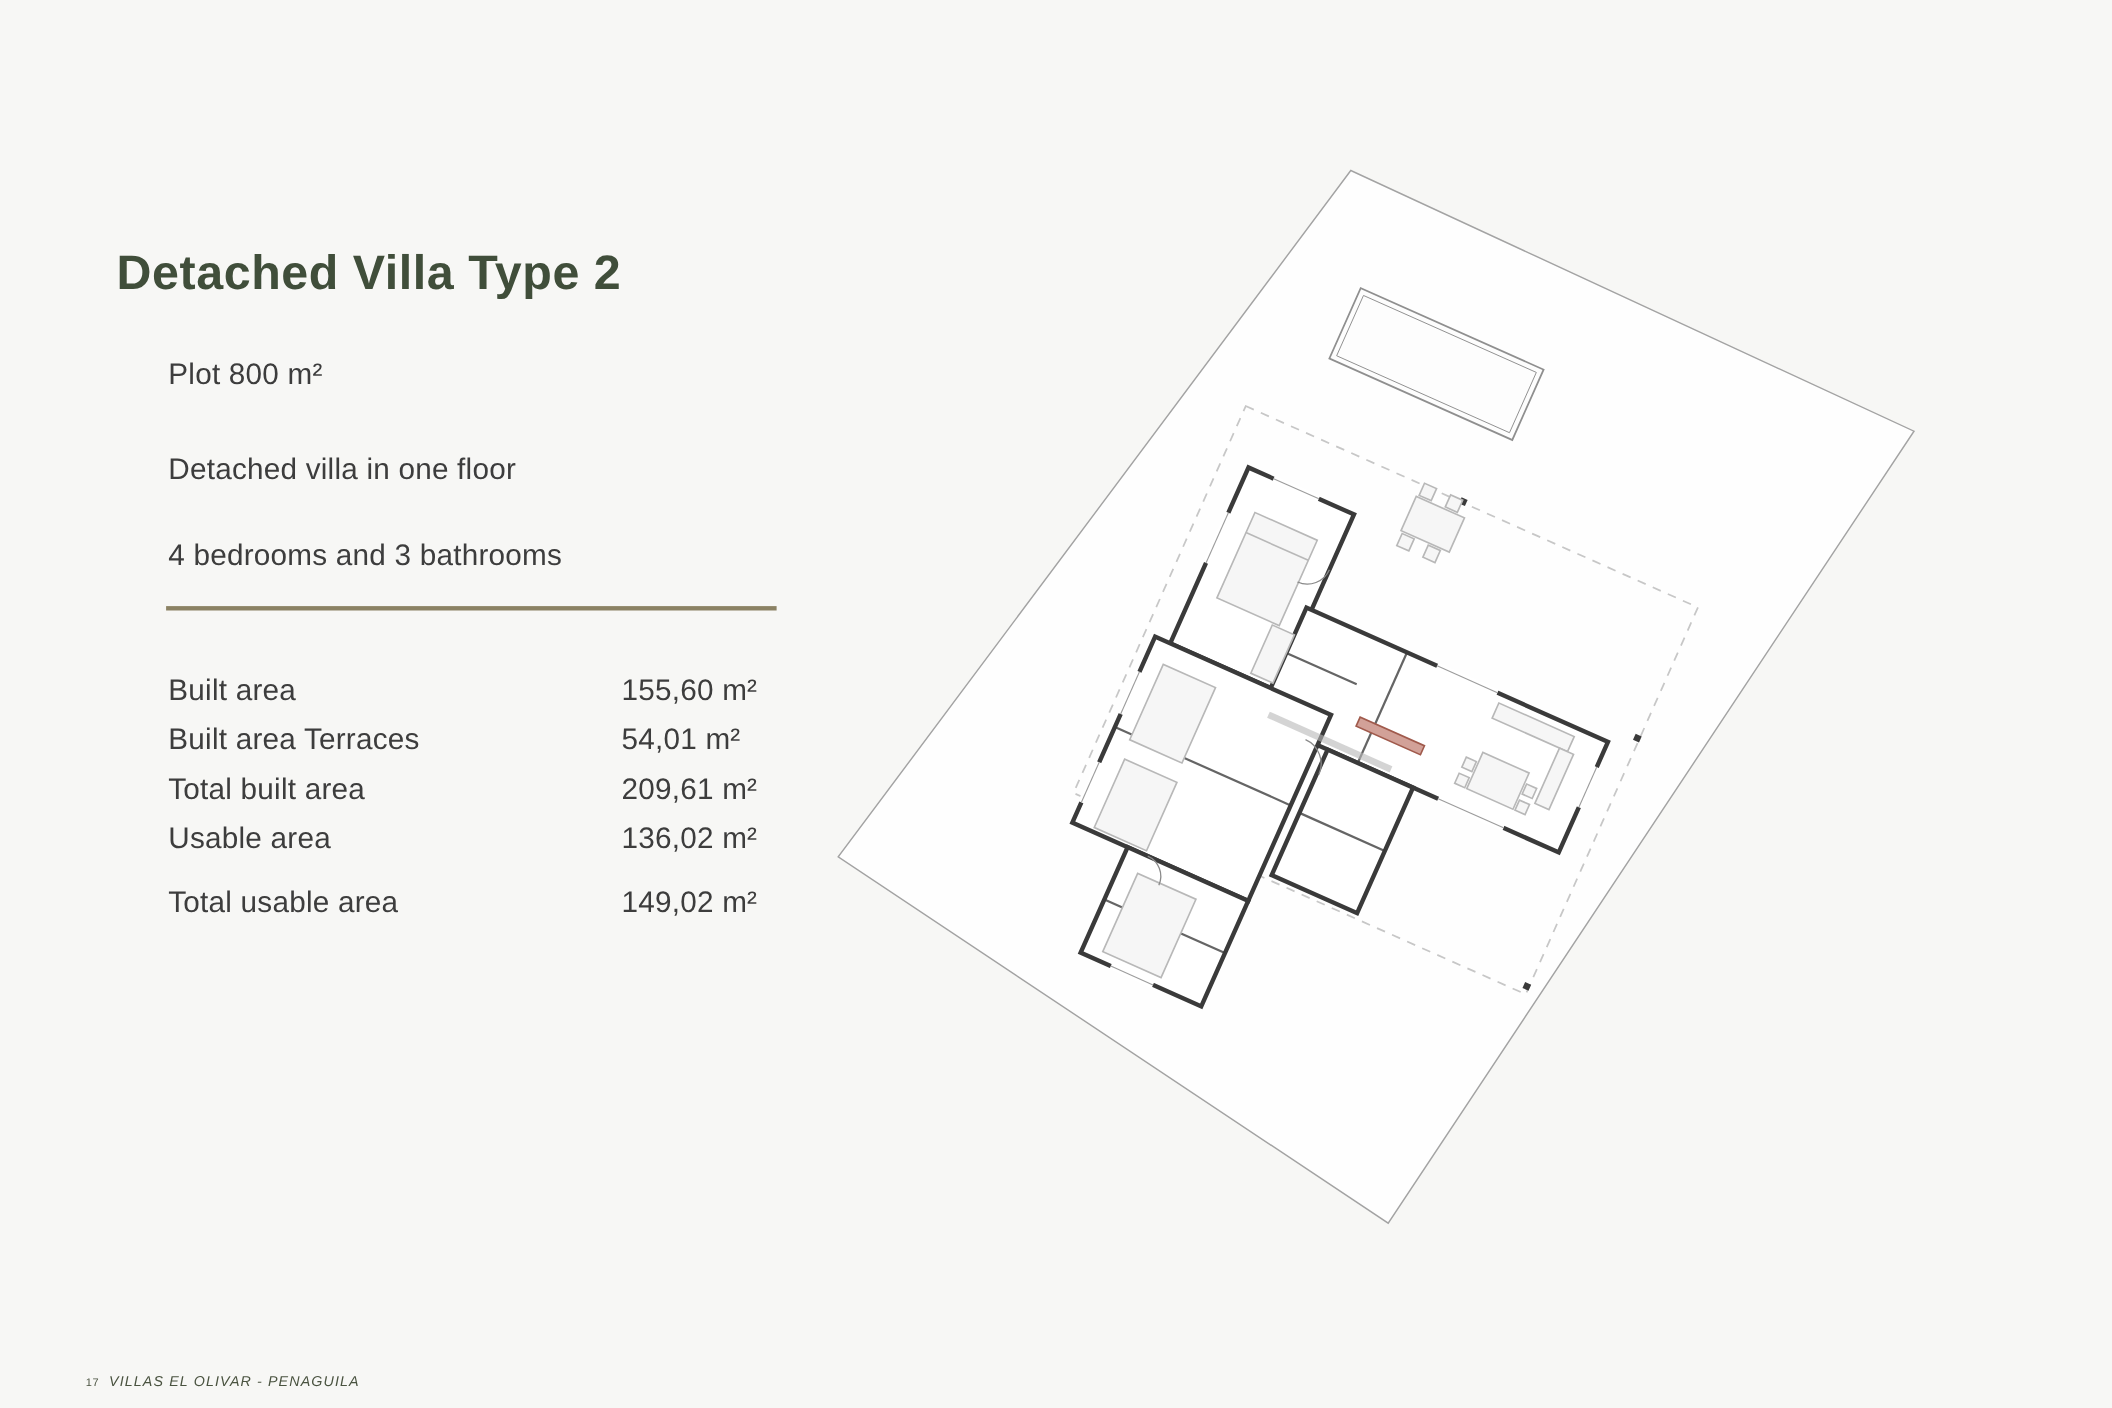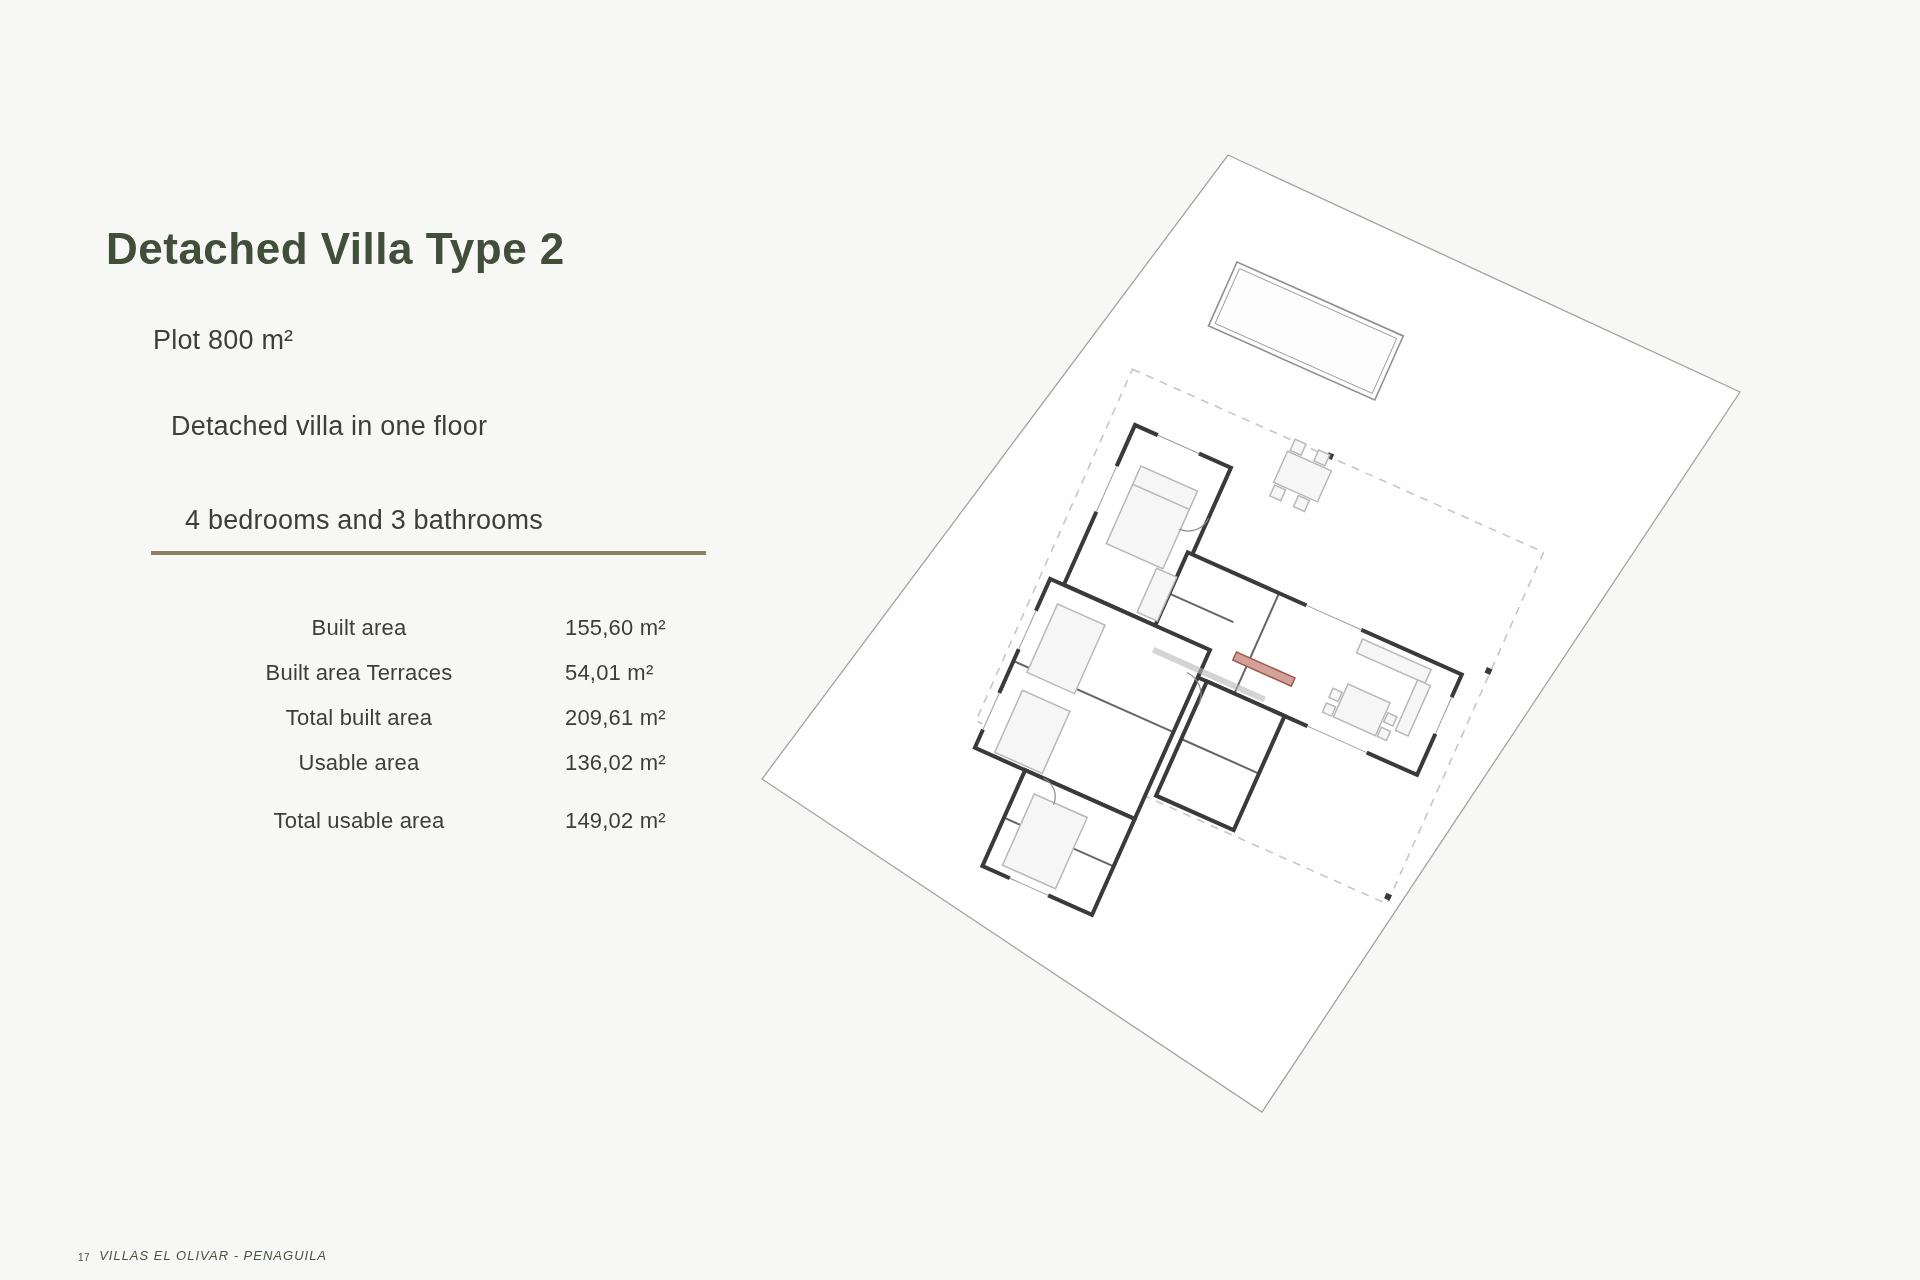--- a/index.html
+++ b/index.html
@@ -27,28 +27,28 @@
   .abs{position:absolute;}
   .page-title{
     left:106px;top:198px;
     font-size:44px;font-weight:bold;letter-spacing:.5px;
     color:var(--title-color);line-height:1;
   }
   .intro-line{
     left:153px;font-size:27px;line-height:1.1;color:var(--text-color);letter-spacing:.2px;
   }
   .intro-plot{top:326px;}
-  .intro-floor{top:412px;margin-left:18px;}
-  .intro-rooms{top:506px;margin-left:32px;}
+  .intro-floor{top:412px;}
+  .intro-rooms{top:491px;}
   .rule{
     left:151px;top:551px;width:555px;height:4px;
     background:var(--rule-color);border:none;
   }
   .area-table{left:153px;top:605px;width:560px;}
-  .area-row{display:flex;height:45px;line-height:45px;font-size:22px;letter-spacing:.2px;text-align:center;}
+  .area-row{display:flex;height:45px;line-height:45px;font-size:27px;letter-spacing:.2px;}
   .area-row .lbl{width:412px;}
   .area-total{left:153px;top:798px;width:560px;}
   .footer{
     left:78px;top:1248px;display:flex;align-items:flex-end;gap:9px;
     color:var(--footer-color);
   }
   .footer .pagenum{font-size:10px;letter-spacing:.5px;}
   .footer .project{font-size:13px;letter-spacing:1px;font-style:italic;}
   
   .plot{fill:var(--plot-fill);stroke:var(--plot-line-color);stroke-width:1.3;}

